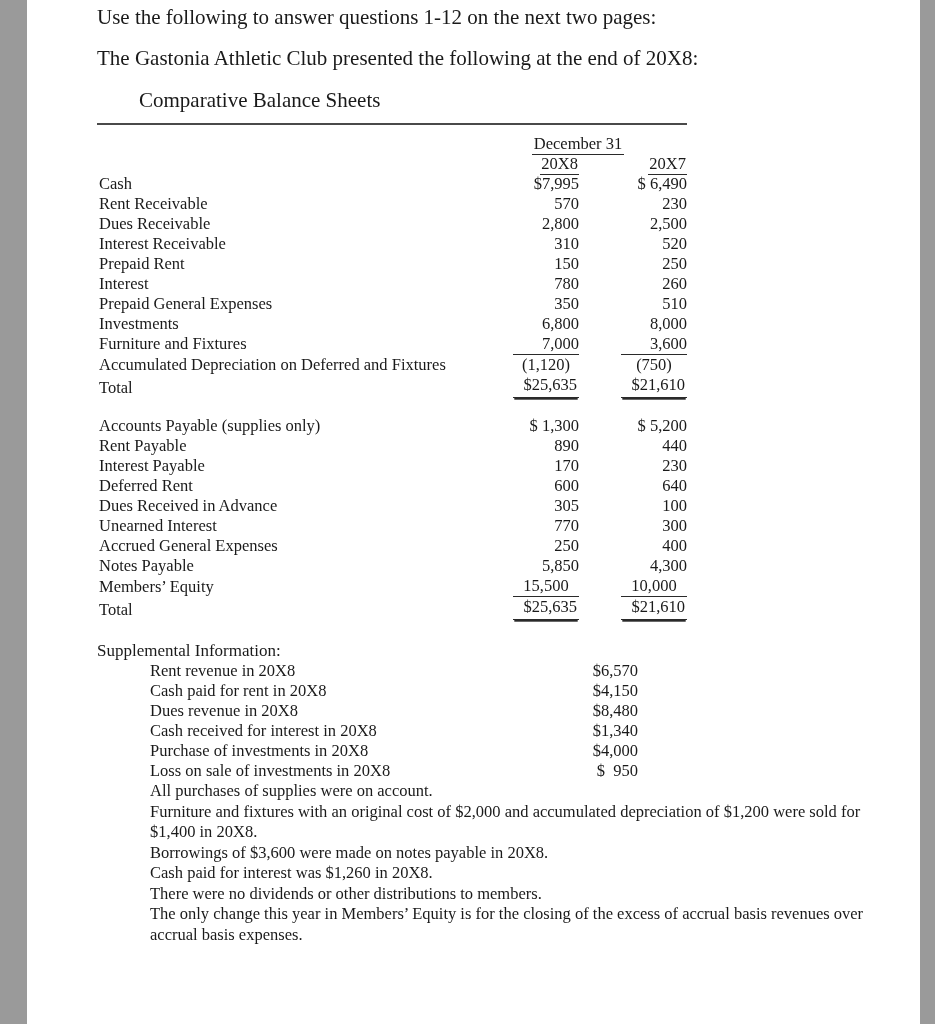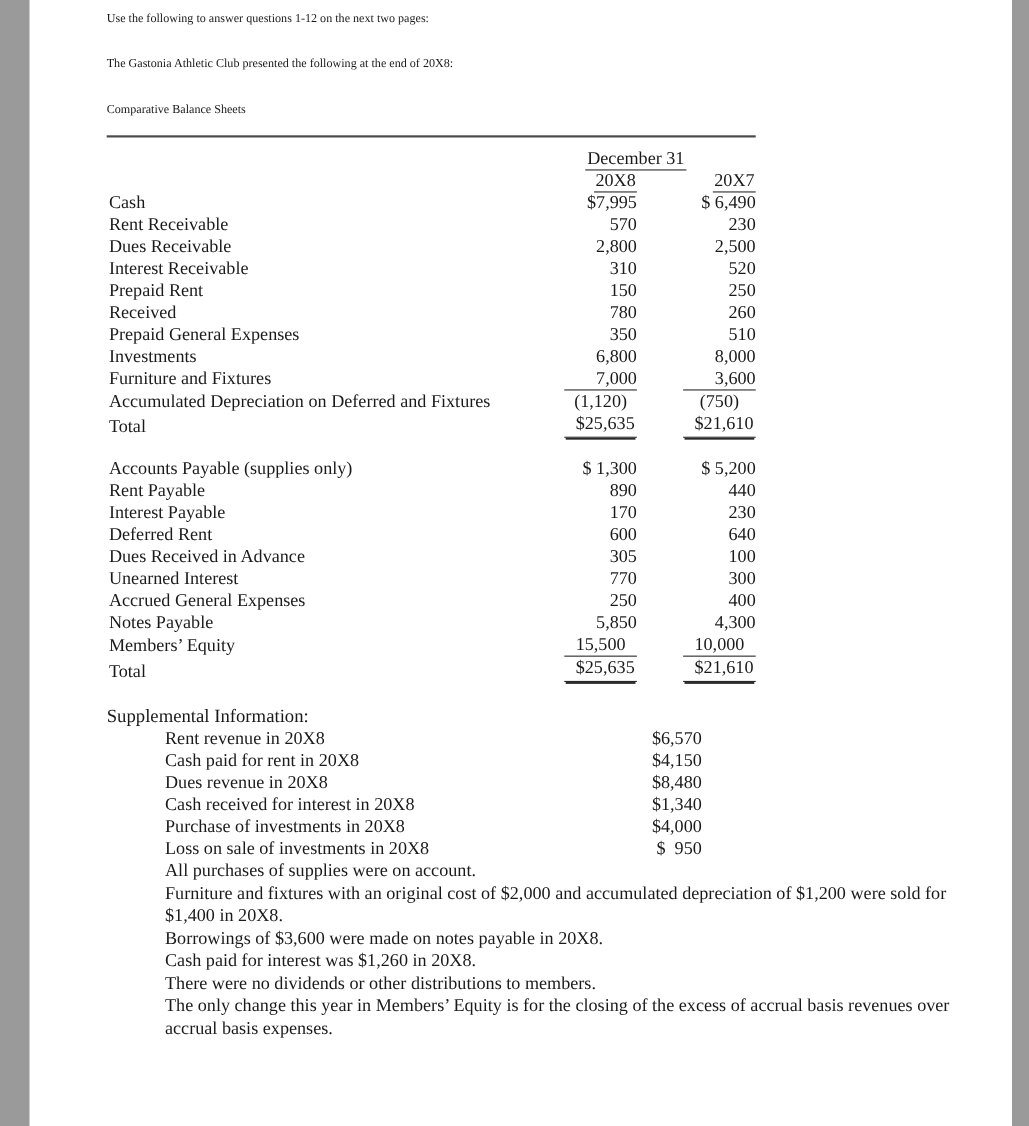--- a/index.html
+++ b/index.html
@@ -37,27 +37,27 @@
   }
 
   .content {
     position: absolute;
     left: 70px;
     top: 0;
     width: 790px;
   }
 
   .intro-line {
-    font-size: 11px;
+    font-size: 21px;
     line-height: 20px;
     margin-top: 0;
   }
   .intro-1 { padding-top: 7px; }
   .intro-2 { padding-top: 21px; }
-  .intro-3 { padding-top: 22px; }
+  .intro-3 { padding-top: 22px; margin-left: 42px; }
 
   .rule {
     margin-top: 13px;
     width: 590px;
     height: 2px;
     background: #4a4a4a;
   }
 
   
   .bs-table {
@@ -195,21 +195,21 @@
             <td class="lbl">Interest Receivable</td>
             <td class="num">310</td>
             <td class="num2">520</td>
           </tr>
           <tr>
             <td class="lbl">Prepaid Rent</td>
             <td class="num">150</td>
             <td class="num2">250</td>
           </tr>
           <tr>
-            <td class="lbl">Received</td>
+            <td class="lbl">Interest</td>
             <td class="num">780</td>
             <td class="num2">260</td>
           </tr>
           <tr>
             <td class="lbl">Prepaid General Expenses</td>
             <td class="num">350</td>
             <td class="num2">510</td>
           </tr>
           <tr>
             <td class="lbl">Investments</td>

